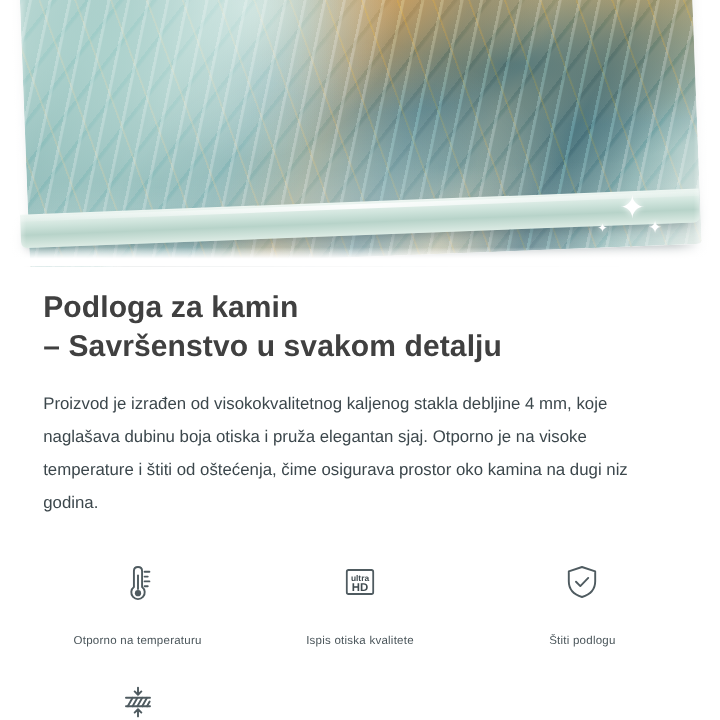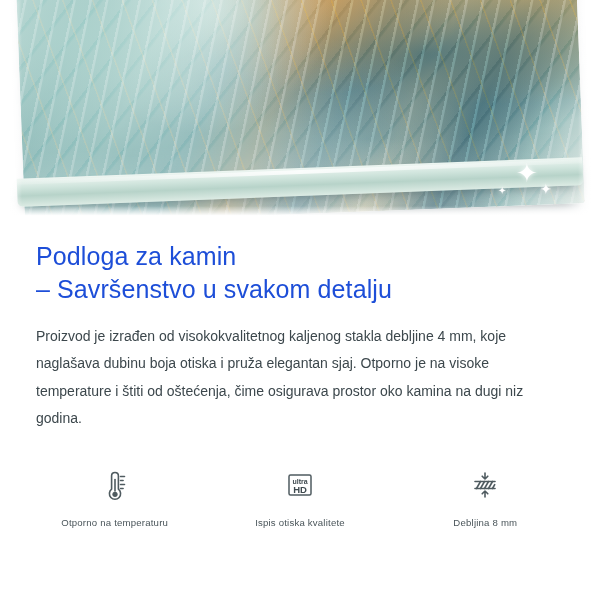--- a/index.html
+++ b/index.html
@@ -111,24 +111,24 @@
     left: 0; right: 0; bottom: 0;
     height: 16px;
     background: linear-gradient(0deg, #ffffff 40%, rgba(255,255,255,0));
   }
 
   
   .content {
     padding: 18px 36px 0 36px;
   }
   .headline {
-    color: #1d4ed8;
+    color: #404040;
     font-size: 25px;
     line-height: 1.30;
-    font-weight: 400;
+    font-weight: 700;
     letter-spacing: 0.1px;
     margin: 0 0 18px 0;
     white-space: pre-line;
   }
   .body-copy {
     color: #3c474c;
     font-size: 14px;
     line-height: 1.95;
     margin: 0;
     max-width: 530px;
@@ -149,21 +149,21 @@
     justify-content: flex-start;
     padding: 6px 4px 8px 4px;
   }
   .feature-icon {
     height: 46px;
     display: flex;
     align-items: center;
     justify-content: flex-end;
   }
   .feature-label {
-    margin-top: 9px;
+    margin-top: 21px;
     font-size: 9.6px;
     color: #4a555a;
     text-align: right;
     letter-spacing: 0.2px;
   }
   svg { display: block; }
   .stroke {
     fill: none;
     stroke: #4f5b60;
     stroke-width: 1.6;
@@ -223,20 +223,29 @@
       <div class="feature-icon">
         <svg width="44" height="44" viewBox="0 0 44 44">
           <rect class="hdbox" x="11" y="12" width="22" height="20" rx="1.5"></rect>
           <text class="hd-text" x="22" y="21.4" font-size="7" text-anchor="middle">ultra</text>
           <text class="hd-text" x="22" y="29.6" font-size="9.5" text-anchor="middle">HD</text>
         </svg>
       </div>
       <div class="feature-label">Ispis otiska kvalitete</div>
     </div>
 
+    <div class="feature">
+      <div class="feature-icon">
+        <svg width="44" height="44" viewBox="0 0 44 44">
+          <path class="stroke" d="M22 9.5l11 3.7v8.1c0 6.6-4.5 11.2-11 13.2-6.5-2-11-6.6-11-13.2v-8.1l11-3.7z"></path>
+          <path class="stroke" d="M17 21.8l3.6 3.6 6.6-6.8"></path>
+        </svg>
+      </div>
+      <div class="feature-label">Štiti podlogu</div>
+    </div>
 
 
 
     <div class="feature">
       <div class="feature-icon">
         <svg width="44" height="44" viewBox="0 0 44 44">
           <path class="stroke" d="M22 10v5.5M19.2 13.2L22 16l2.8-2.8"></path>
           <path class="stroke" d="M12 18.5h20"></path>
           <path class="stroke" d="M12 25.5h20"></path>
           <path class="stroke" d="M13.5 25.5l4-7M17.5 25.5l4-7M21.5 25.5l4-7M25.5 25.5l4-7M29.5 25.5l2.2-3.9"></path>

